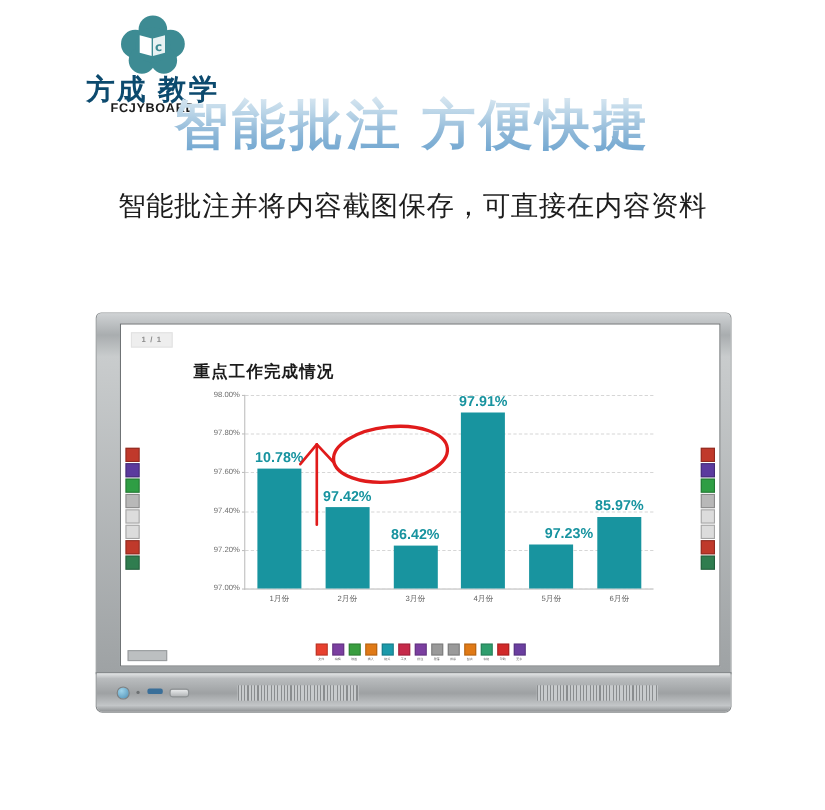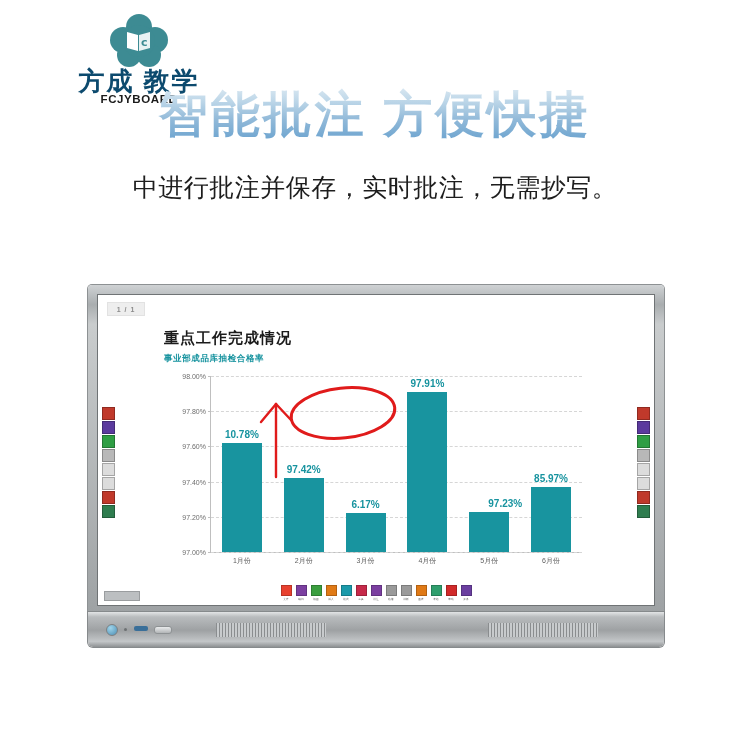--- a/index.html
+++ b/index.html
@@ -36,21 +36,21 @@
   }
 
   
   #device{position:absolute;left:88px;top:285px;width:576px;height:362px;}
 
   #bezel{
     position:absolute;left:0;top:0;width:576px;height:327px;
     border-radius:4px 4px 0 0;
     background:linear-gradient(180deg,#cfd2d4 0%,#a9adaf 6%,#c9cccd 12%,#9ea2a4 100%);
     box-shadow:0 0 0 1px #8d9193;
-    box-sizing:border-box;padding:9px 9px 6px 9px;
+    box-sizing:border-box;padding:9px 9px 6px 21px;
   }
   #screen{
     position:relative;width:100%;height:100%;background:#ffffff;
     border:1px solid #6f7375;box-sizing:border-box;overflow:hidden;
   }
 
   #page-indicator{
     position:absolute;left:9px;top:7px;width:36px;height:12px;
     background:#eeeeee;border:1px solid #e2e2e2;
     font-size:7px;color:#8a8a8a;font-weight:bold;
@@ -70,21 +70,21 @@
 
   #plot{position:relative;margin-top:11px;width:420px;height:195px;}
   #plot-inner{position:absolute;left:46px;top:0;right:2px;bottom:18px;border-left:1px solid #bfbfbf;border-bottom:1px solid #bfbfbf;}
   .gridline{position:absolute;left:0;right:0;height:0;border-top:1px dashed #d6d6d6;}
   .ytick{position:absolute;right:calc(100% + 5px);transform:translateY(-50%);font-size:7px;color:#6d6d6d;white-space:nowrap;}
   .ytick-mark{position:absolute;left:-3px;width:3px;height:0;border-top:1px solid #bfbfbf;}
 
   #bars{position:absolute;left:0;right:0;bottom:0;top:0;display:flex;align-items:flex-end;}
   .bar-slot{flex:1;display:flex;flex-direction:column;align-items:center;justify-content:flex-end;height:100%;position:relative;}
   .bar{width:40px;background:#18949f;}
-  .bar-lbl{position:absolute;font-size:10px;font-weight:bold;color:#17939f;white-space:nowrap;}
+  .bar-lbl{position:absolute;font-size:13px;font-weight:bold;color:#17939f;white-space:nowrap;}
   .xtick{position:absolute;top:calc(100% + 4px);font-size:7px;color:#5d5d5d;white-space:nowrap;}
 
   
   #ink{position:absolute;left:0;top:0;width:420px;height:250px;pointer-events:none;}
 
   
   #bottom-tb{
     position:absolute;left:50%;transform:translateX(-50%);bottom:4px;
     display:flex;gap:3px;align-items:flex-end;
   }
@@ -131,21 +131,21 @@
       </svg>
     </div>
   </div>
   <div id="logo-cn">方成 教学</div>
   <div id="logo-en">FCJYBOARD</div>
 </div>
 
 <div id="headline">智能批注 方便快捷</div>
 
 <div id="subcopy">
-  <div>中进行批注并保存，实时批注，无需抄写。</div>
+  <div>智能批注并将内容截图保存，可直接在内容资料</div>
 </div>
 
 <div id="device">
 
   <div id="bezel">
     <div id="screen">
 
       <div id="page-indicator">1 / 1</div>
 
       <div class="side-tb" id="side-tb-left">
@@ -164,21 +164,20 @@
           <div class="tb-ico" style="background: rgb(47, 158, 68);"></div>
           <div class="tb-ico" style="background: rgb(184, 184, 184);"></div>
           <div class="tb-ico" style="background: rgb(220, 220, 220);"></div>
           <div class="tb-ico" style="background: rgb(220, 220, 220);"></div>
           <div class="tb-ico" style="background: rgb(192, 57, 43);"></div>
           <div class="tb-ico" style="background: rgb(47, 125, 79);"></div>
         </div>
 
       <div id="chart">
         <div id="chart-title">重点工作完成情况</div>
-        <div id="chart-sub">事业部成品库抽检合格率</div>
 
         <div id="plot">
           <div id="plot-inner">
             <div id="gridlines">
                 <div class="gridline" style="top: 0%;"></div>
                 <div class="ytick" style="top: 0%;">98.00%</div>
                 <div class="ytick-mark" style="top: 0%;"></div>
                 <div class="gridline" style="top: 20%;"></div>
                 <div class="ytick" style="top: 20%;">97.80%</div>
                 <div class="ytick-mark" style="top: 20%;"></div>
@@ -200,21 +199,21 @@
                   <div class="bar-lbl" style="bottom: calc(62% + 3px);">10.78%</div>
                   <div class="bar" style="height: 62%; background: rgb(24, 148, 159);"></div>
                   <div class="xtick">1月份</div>
                 </div>
                 <div class="bar-slot">
                   <div class="bar-lbl" style="bottom: calc(42% + 3px);">97.42%</div>
                   <div class="bar" style="height: 42%; background: rgb(24, 148, 159);"></div>
                   <div class="xtick">2月份</div>
                 </div>
                 <div class="bar-slot">
-                  <div class="bar-lbl" style="bottom: calc(22% + 3px);">6.17%</div>
+                  <div class="bar-lbl" style="bottom: calc(22% + 3px);">86.42%</div>
                   <div class="bar" style="height: 22%; background: rgb(24, 148, 159);"></div>
                   <div class="xtick">3月份</div>
                 </div>
                 <div class="bar-slot">
                   <div class="bar-lbl" style="bottom: calc(91% + 3px);">97.91%</div>
                   <div class="bar" style="height: 91%; background: rgb(24, 148, 159);"></div>
                   <div class="xtick">4月份</div>
                 </div>
                 <div class="bar-slot">
                   <div class="bar-lbl" style="bottom: calc(23% + 3px); margin-left: 32px;">97.23%</div>

